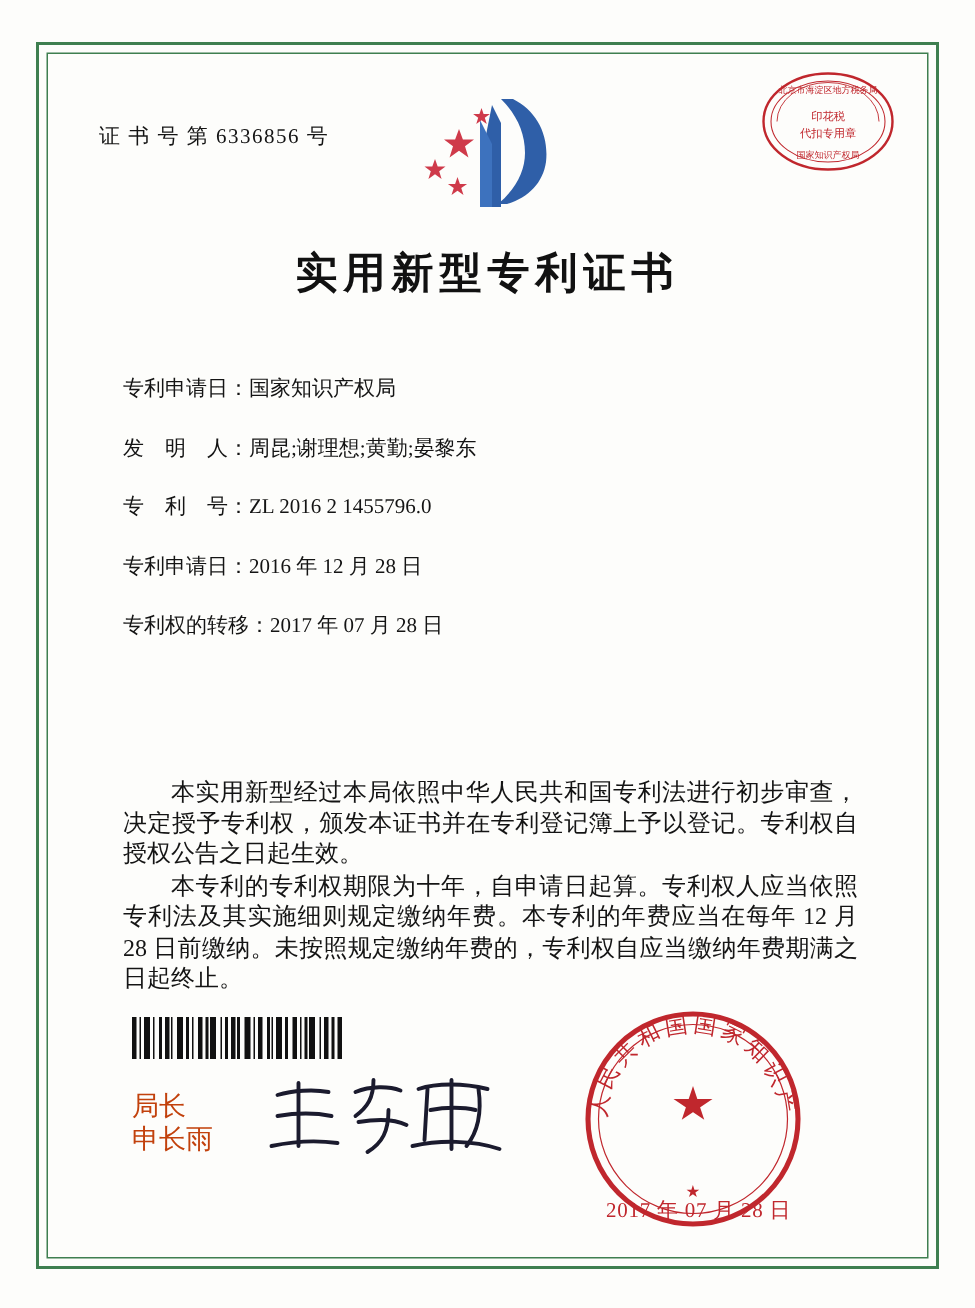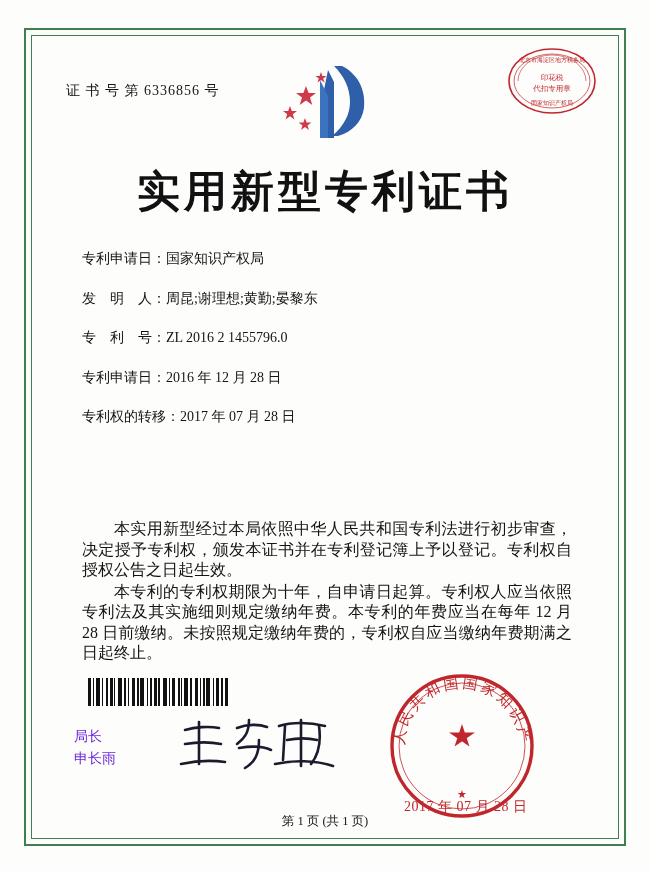--- a/index.html
+++ b/index.html
@@ -77,21 +77,21 @@
     text-align: center;
   }
 
   
   .title {
     position: absolute;
     left: 0;
     right: 0;
     top: 163px;
     text-align: center;
-    font-size: 43px;
+    font-size: 28px;
     font-weight: bold;
     letter-spacing: 4px;
     font-family: "DejaVu Serif", serif;
     color: #111111;
   }
 
   
   .fields {
     position: absolute;
     left: 82px;
@@ -141,25 +141,25 @@
   }
   .barcode i {
     display: block;
     background: #111;
     height: 100%;
   }
 
   
   .sig-block {
     position: absolute;
-    left: 74px;
+    left: 88px;
     top: 726px;
-    font-size: 14px;
+    font-size: 18px;
     line-height: 22px;
-    color: #6d28d9;
+    color: #c2410c;
   }
   .signature {
     position: absolute;
     left: 175px;
     top: 714px;
     width: 168px;
     height: 62px;
   }
 
   
@@ -359,15 +359,14 @@
       <text font-size="15" fill="#c0272d" font-family="DejaVu Sans, sans-serif" letter-spacing="3">
         <textPath href="#sealArc" startOffset="50%" text-anchor="middle">中华人民共和国国家知识产权局</textPath>
       </text>
       <polygon points="74,52 81.5,74.5 61,60.6 87,60.6 66.5,74.5" fill="#c0272d"></polygon>
       <text x="74" y="126" font-size="11" fill="#c0272d" text-anchor="middle" font-family="DejaVu Sans, sans-serif">★</text>
     </svg>
   </div>
 
   <div class="seal-date">2017 年 07 月 28 日</div>
 
-  <div class="footer">第 1 页 (共 1 页)</div>
 
 </div>
 
 </body></html>

